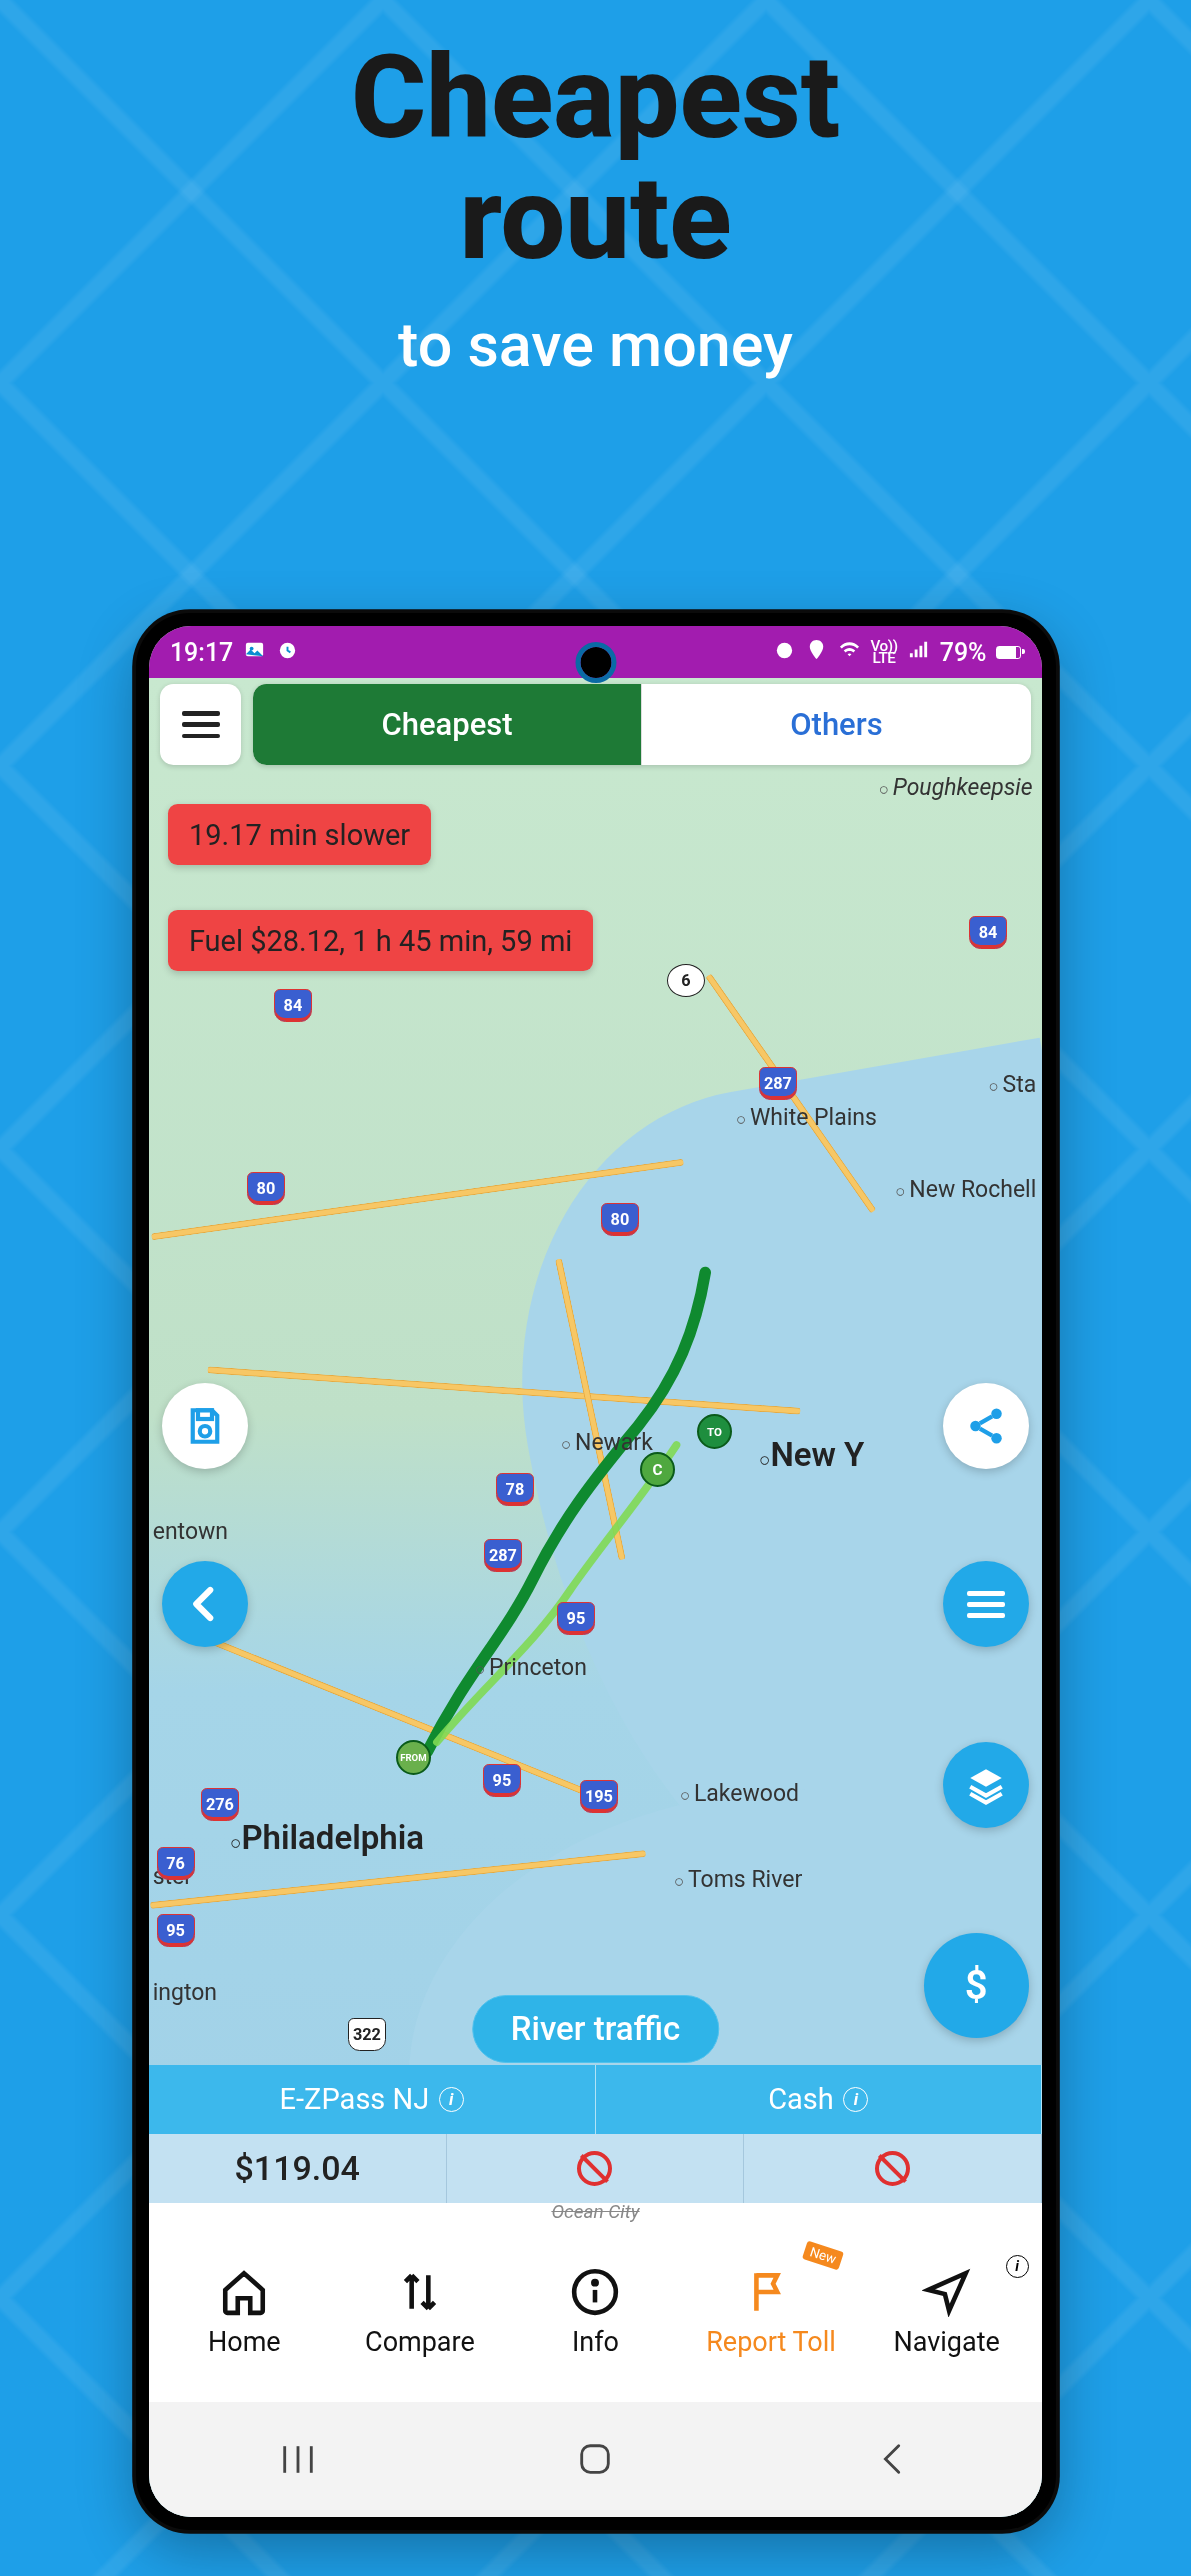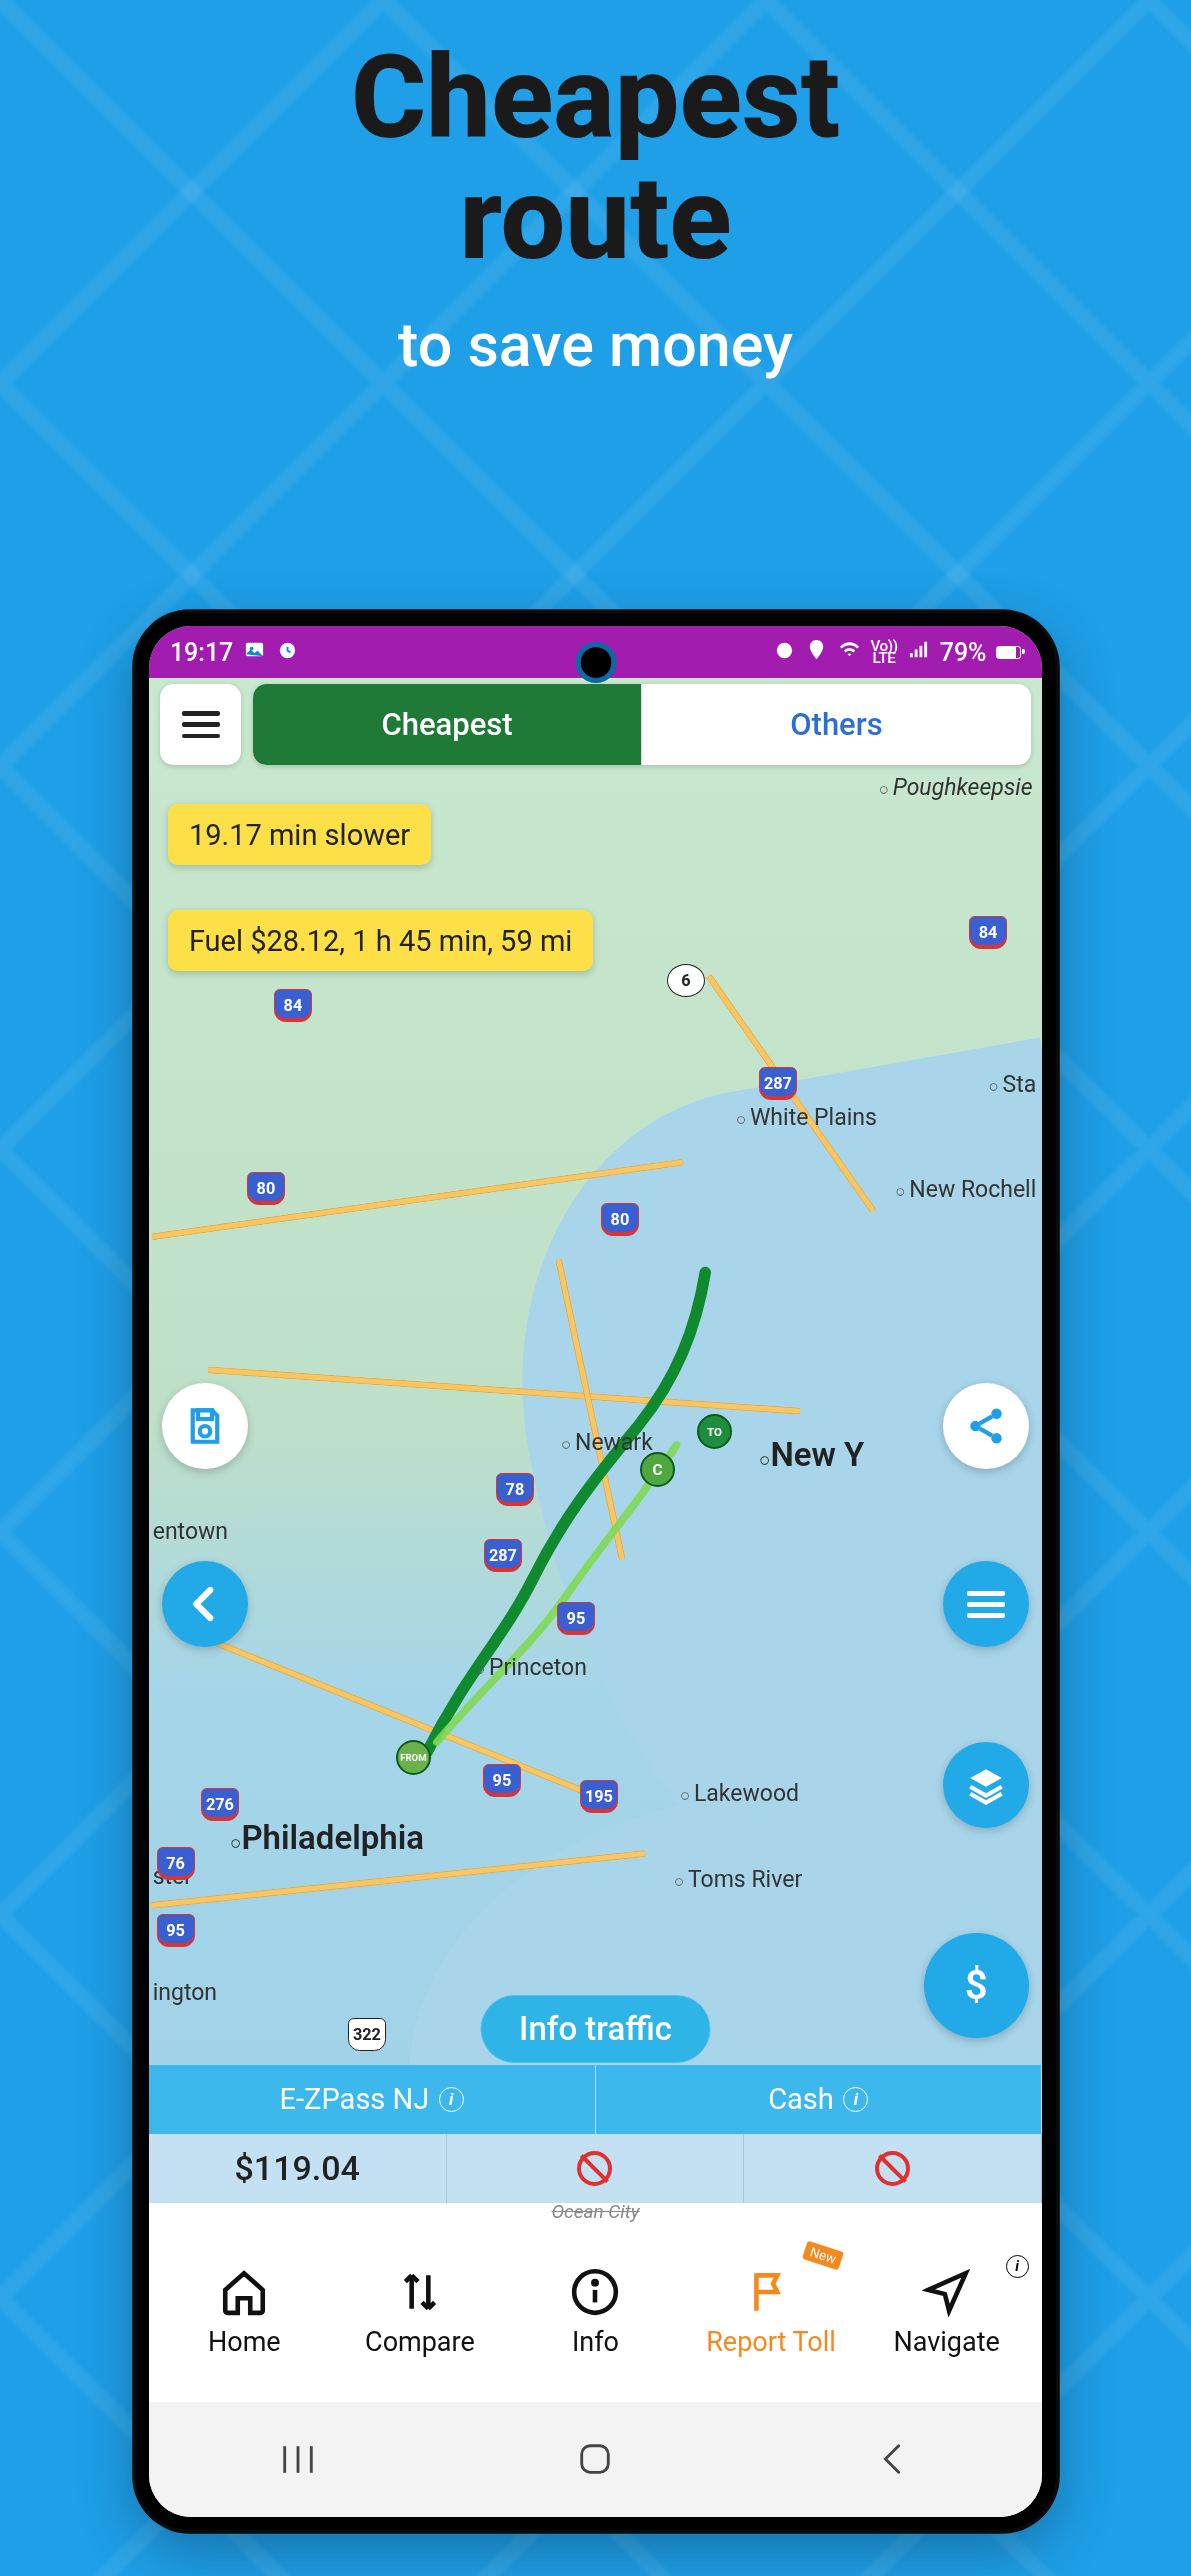--- a/index.html
+++ b/index.html
@@ -155,21 +155,21 @@
   .route {
     position: absolute;
     left: 240px; top: 556px;
     width: 345px; height: 537px;
     pointer-events: none;
     z-index: 5;
   }
   
   .map-chip {
     position: absolute;
-    background: #fde047;
+    background: #ef4444;
     border-radius: 9.6px;
     padding: 13.4px 21px;
     font-size: 29px;
     color: #222;
     box-shadow: 0 2.9px 7.7px rgba(0,0,0,0.18);
     z-index: 15;
   }
   
   .round-btn {
     position: absolute;
@@ -465,21 +465,21 @@
       <svg viewBox="0 0 24 24">
           <path d="M12 3l9 5-9 5-9-5z" fill="#fff"></path>
           <path d="M3 13l9 5 9-5" stroke="#fff" stroke-width="2.4" fill="none"></path>
           <path d="M3 17l9 5 9-5" stroke="#fff" stroke-width="2.4" fill="none"></path>
         </svg>
     </div>
     <div class="round-btn blue" style="right:13.4px; top:1307px; width:105px; height:105px; font-size:40px; font-weight:600;">
       <span>$</span>
     </div>
 
-    <div class="traffic-pill">Info traffic</div>
+    <div class="traffic-pill">River traffic</div>
 
     <div class="pay-table">
       <div class="pay-row header">
         <div class="pay-cell">
           <span>E-ZPass NJ</span>
           <span class="info-circle">i</span>
         </div>
         <div class="pay-cell">
           <span>Cash</span>
           <span class="info-circle">i</span>

